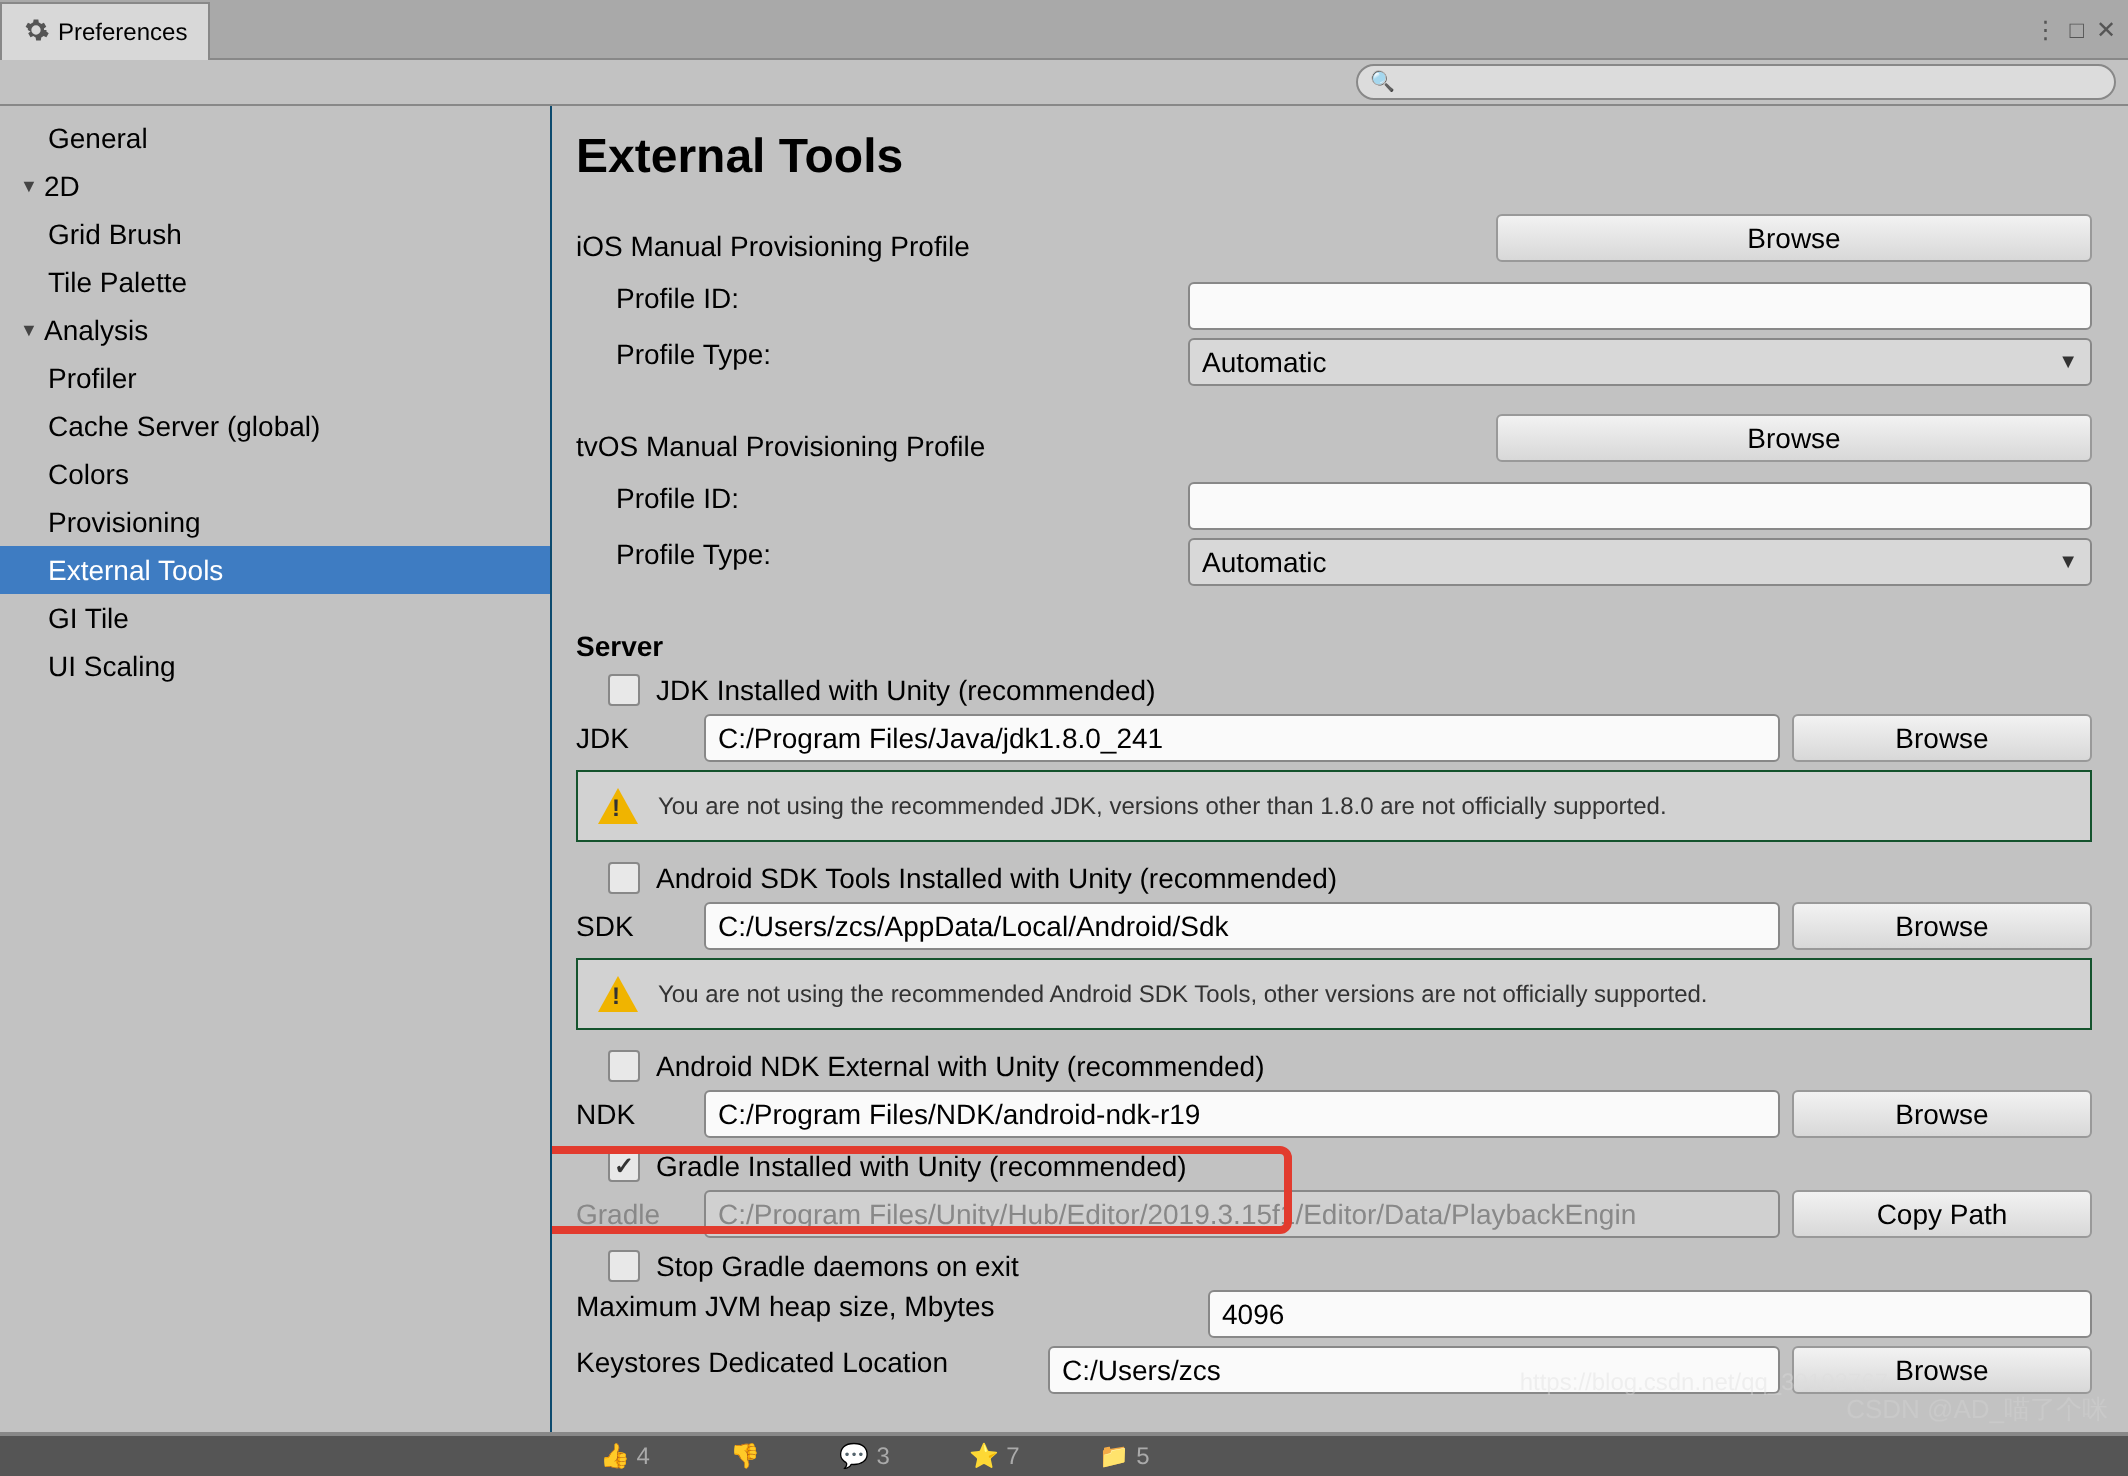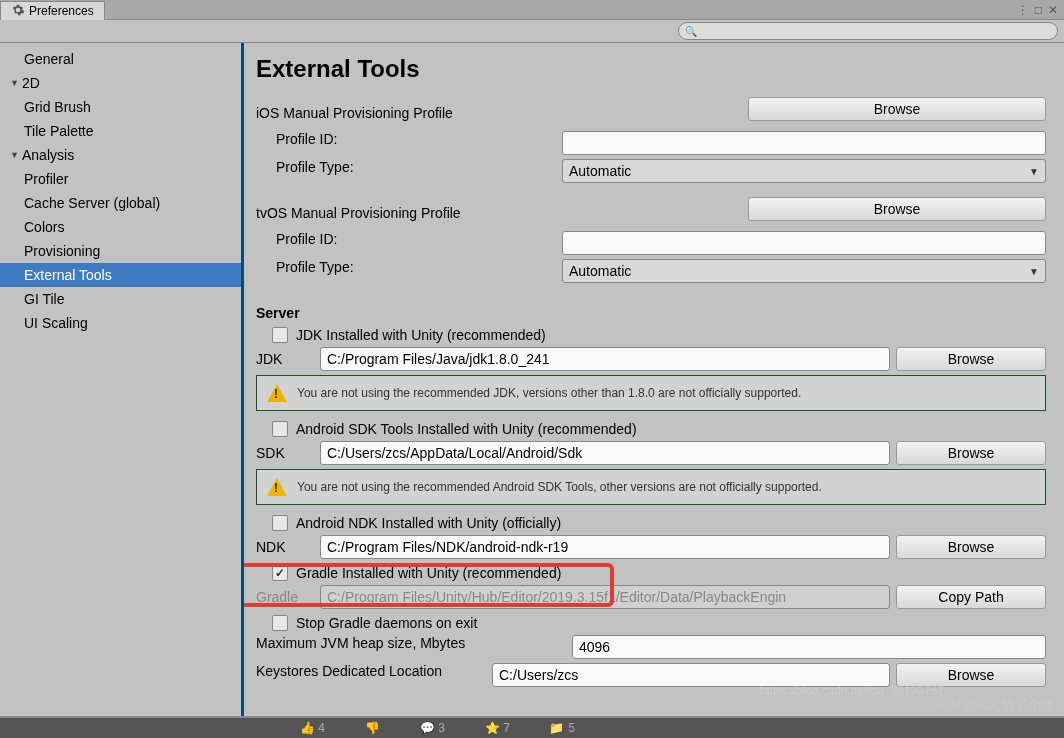--- a/index.html
+++ b/index.html
@@ -1,32 +1,32 @@
 <!DOCTYPE html>
 <html><head>
 <meta charset="utf-8">
 <style>
 * { box-sizing: border-box; margin: 0; padding: 0; font-family: Arial, sans-serif; }
 body { background: #c2c2c2; font-size: 13px; color: #000; width: 1064px; height: 738px; overflow: hidden; }
 
 .window { display: flex; flex-direction: column; height: 100%; }
 
-.titlebar { display: flex; align-items: stretch; background: #a9a9a9; height: 20px; border-bottom: 1px solid #888; }
+.titlebar { display: flex; align-items: stretch; background: #a9a9a9; height: 30px; border-bottom: 1px solid #888; }
 .tab { background: #d8d8d8; border: 1px solid #888; border-bottom: none; padding: 2px 10px; display: flex; align-items: center; gap: 4px; font-size: 12px; position: relative; top: 1px; }
 .titlebar-spacer { flex: 1; }
 .titlebar-icons { display: flex; align-items: center; gap: 6px; padding: 0 6px; color: #555; font-size: 12px; }
 .titlebar-icons span { cursor: pointer; }
 
 .searchbar-row { display: flex; justify-content: flex-end; padding: 2px 6px; background: #c2c2c2; border-bottom: 1px solid #888; }
 .searchbar { width: 380px; height: 18px; border: 1px solid #888; border-radius: 9px; background: #dcdcdc; padding: 0 6px; display: flex; align-items: center; }
 .searchbar .sicon { font-size: 10px; color: #555; margin-right: 4px; }
 
 .body-row { display: flex; flex: 1; overflow: hidden; }
 
-.sidebar { width: 244px; background: #c2c2c2; border-right: 3px solid #0c4a6e; padding-top: 4px; overflow-y: auto; }
+.sidebar { width: 276px; background: #c2c2c2; border-right: 1px solid #0c4a6e; padding-top: 4px; overflow-y: auto; }
 .sidebar .item { padding: 2px 6px 2px 24px; font-size: 14px; line-height: 20px; cursor: pointer; white-space: nowrap; }
 .sidebar .item.parent { padding-left: 10px; display: flex; align-items: center; }
 .sidebar .item.child { }
 .sidebar .arrow { display: inline-block; width: 10px; margin-right: 2px; font-size: 9px; color: #444; }
 .sidebar .item.selected { background: #3e7cc2; color: #fff; }
 
 .content { flex: 1; padding: 12px 18px 12px 12px; overflow-y: auto; background: #c2c2c2; }
 .content h1 { font-size: 24px; font-weight: bold; margin-bottom: 14px; }
 
 .section-label { font-weight: normal; font-size: 14px; margin-bottom: 6px; margin-top: 8px; }
@@ -179,21 +179,21 @@
         <input class="text-input" value="C:/Users/zcs/AppData/Local/Android/Sdk" style="">
         <button class="browse-btn" style="flex:0 0 150px">Browse</button>
       </div>
       <div class="warning-box">
         <div class="warn-icon"></div>
         <span>You are not using the recommended Android SDK Tools, other versions are not officially supported.</span>
       </div>
 
       <div class="checkbox-row">
         <div class="checkbox"></div>
-        <span>Android NDK Installed with Unity (officially)</span>
+        <span>Android NDK External with Unity (recommended)</span>
       </div>
       <div class="path-row">
         <div class="plabel">NDK</div>
         <input class="text-input" value="C:/Program Files/NDK/android-ndk-r19" style="">
         <button class="browse-btn" style="flex:0 0 150px">Browse</button>
       </div>
 
       <div class="checkbox-row" style="position:relative;">
         <div class="checkbox checked"></div>
         <span>Gradle Installed with Unity (recommended)</span>

